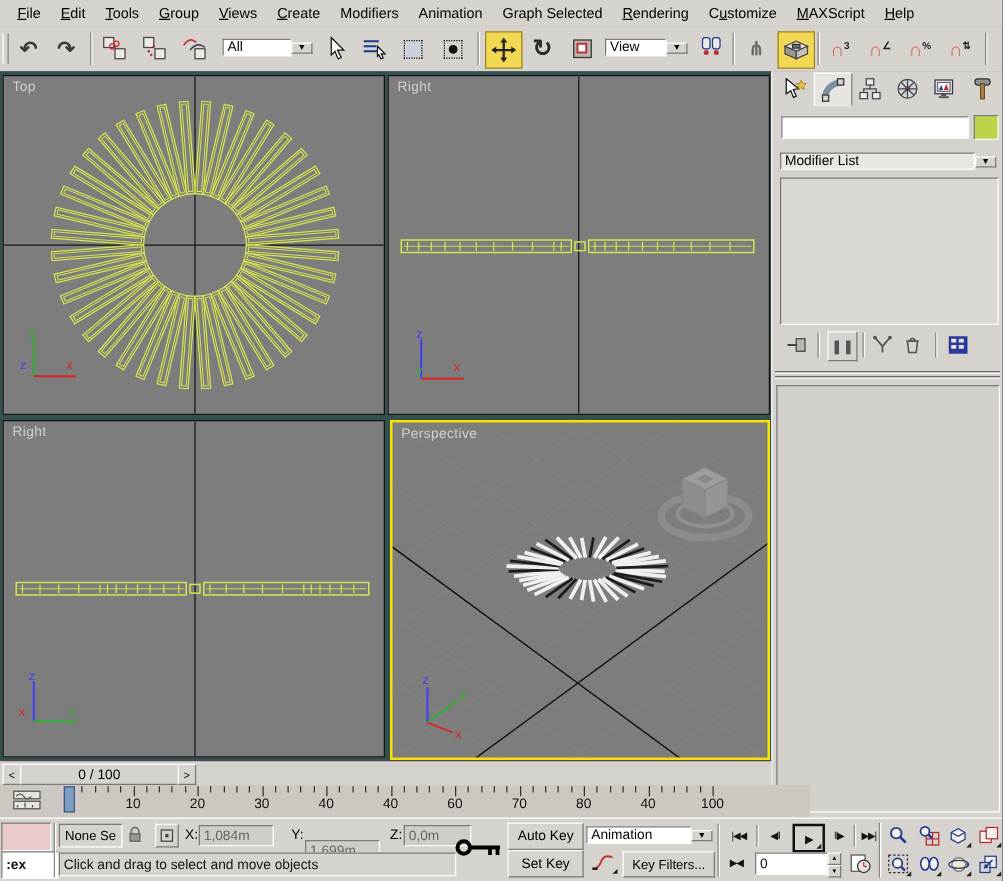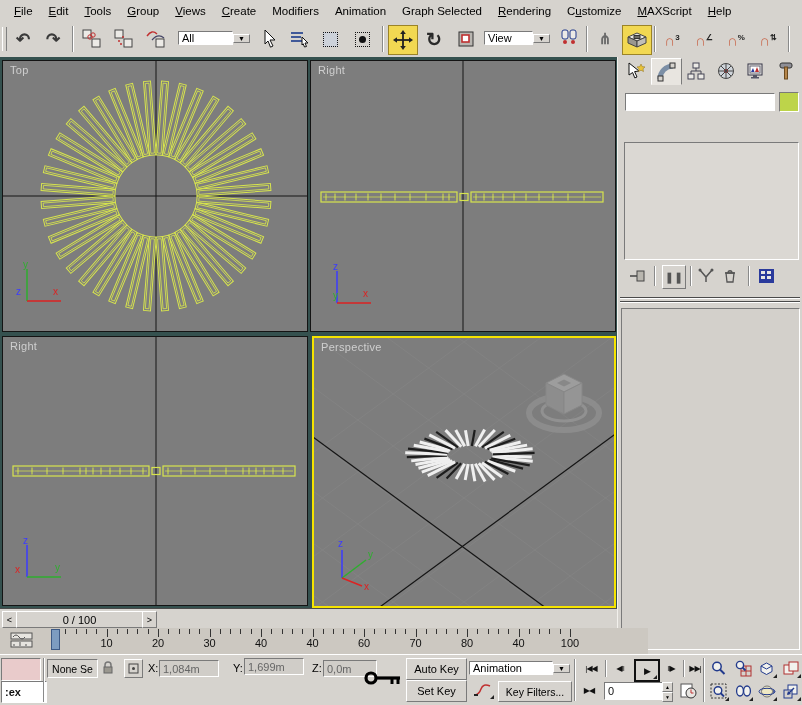--- a/index.html
+++ b/index.html
@@ -574,20 +574,24 @@
     <div class="tab" style="left:153px">
       <svg width="20" height="20">
           <rect x="4" y="2" width="12" height="5" rx="2" fill="#8f8f96" stroke="#333"></rect>
           <rect x="8.5" y="6" width="3" height="12" fill="#b5854a" stroke="#6b4a1e"></rect>
         </svg>
     </div>
 
     <div class="sunken abs" style="left:7px;top:36px;width:148px;height:16px;background:#fff"></div>
     <div class="sunken abs" style="left:161px;top:35px;width:18px;height:18px;background:#bdd44a"></div>
 
+    <div class="combo" style="left:6px;top:63px;width:173px;height:18px">
+      <div class="cbody" style="background:#e9e7e2">Modifier List</div>
+      <div class="carrow">▼</div>
+    </div>
 
     <div class="sunken abs" style="left:6px;top:85px;width:173px;height:116px;background:#dbd8d3"></div>
 
     <div class="abs" style="left:6px;top:206px;width:173px;height:26px">
       <div class="abs btn" style="left:4px;top:3px;width:20px;height:20px">
         <svg width="18" height="14">
             <line x1="1" y1="7" x2="8" y2="7" stroke="#444" stroke-width="1.5"></line>
             <rect x="8" y="2" width="7" height="10" fill="#b9b6af" stroke="#444"></rect>
           </svg>
       </div>
@@ -723,33 +727,34 @@
     <div class="raised abs btn" style="left:124px;top:4px;width:17px;height:17px">
       <svg width="11" height="11">
           <rect x="1" y="1" width="9" height="9" fill="none" stroke="#444"></rect>
           <circle cx="5.5" cy="5.5" r="1.5" fill="#444"></circle>
         </svg>
     </div>
 
     <span class="abs" style="left:148px;top:7px">X:</span>
     <div class="sunken abs field" style="left:159px;top:5px;width:52px;height:15px">1,084m</div>
     <span class="abs" style="left:233px;top:7px">Y:</span>
-    <div class="sunken abs field" style="left:244px;top:3px;width:52px;height:15px">1,699m</div>
+    <div class="sunken abs field" style="left:244px;top:17px;width:52px;height:15px">1,699m</div>
     <span class="abs" style="left:312px;top:7px">Z:</span>
     <div class="sunken abs field" style="left:323px;top:5px;width:46px;height:15px">0,0m</div>
 
     <div class="abs btn" style="left:362px;top:8px;width:42px;height:30px">
       <svg width="40" height="22">
           <circle cx="8" cy="11" r="5" fill="none" stroke="#000" stroke-width="3.2"></circle>
           <line x1="13" y1="11" x2="37" y2="11" stroke="#000" stroke-width="3.2"></line>
           <line x1="29" y1="11" x2="29" y2="17" stroke="#000" stroke-width="3"></line>
           <line x1="35" y1="11" x2="35" y2="17" stroke="#000" stroke-width="3"></line>
         </svg>
     </div>
 
+    <div class="sunken abs wfield" style="left:47px;top:27px;width:310px;height:17px;background:#d6d3ce;color:#111">Click and drag to select and move objects</div>
 
     <div class="raised abs btn" style="left:406px;top:3px;width:59px;height:20px">Auto Key</div>
     <div class="raised abs btn" style="left:406px;top:25px;width:59px;height:20px">Set Key</div>
 
     <div class="combo" style="left:469px;top:3px;width:101px;height:20px">
       <div class="cbody">Animation</div>
         <div class="carrow">▼</div>
     </div>
     <div class="abs btn flyout" style="left:469px;top:26px;width:26px;height:19px">
       <svg width="20" height="15">

